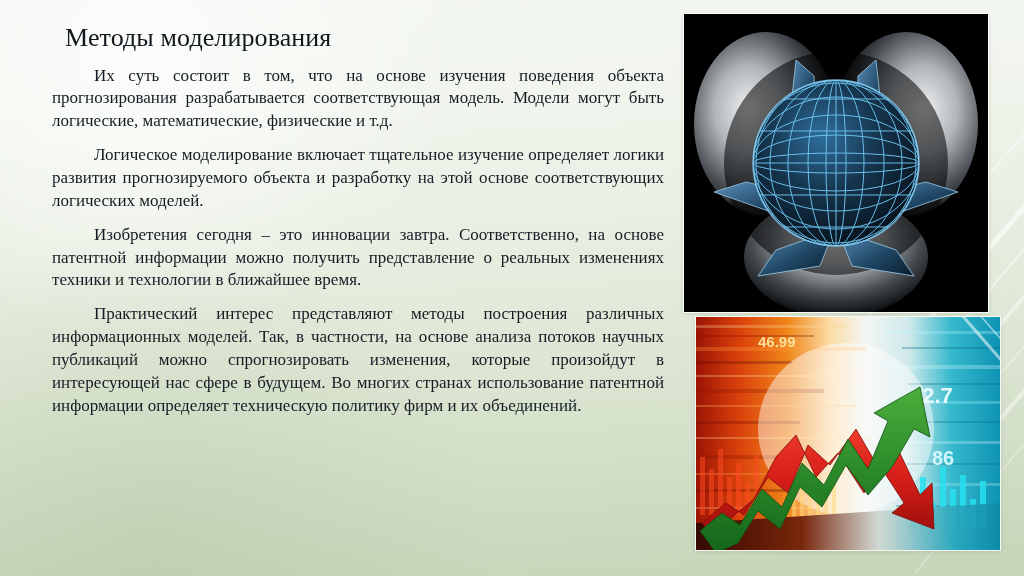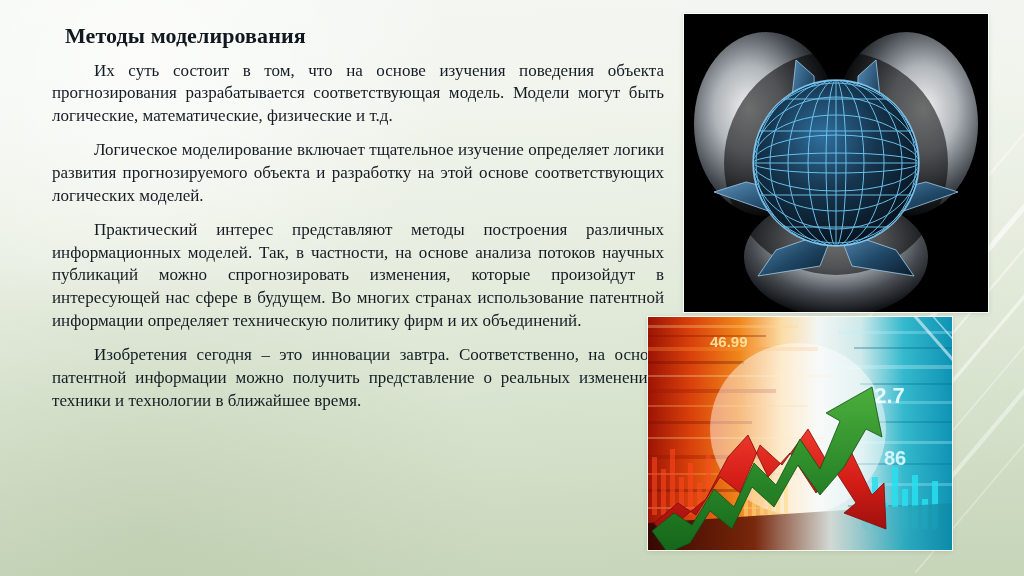--- a/index.html
+++ b/index.html
@@ -60,22 +60,22 @@
   
   .text-col {
     position: absolute;
     left: 52px;
     top: 22px;
     width: 612px;
     color: #18202a;
   }
 
   .slide-title {
-    font-size: 22px;
-    font-weight: bold;
+    font-size: 26px;
+    font-weight: normal;
     line-height: 1.25;
     margin: 0 0 10px 13px;
     letter-spacing: 0.1px;
     color: #12181f;
   }
 
   .para {
     font-size: 17px;
     line-height: 1.345;
     text-align: justify;
@@ -95,21 +95,21 @@
                 0 1px 5px rgba(70,85,60,0.22);
   }
   #pic-model {
     left: 684px;
     top: 14px;
     width: 304px;
     height: 298px;
     background: #000;
   }
   #pic-chart {
-    left: 648px;
+    left: 696px;
     top: 317px;
     width: 304px;
     height: 233px;
     background: #1b0a06;
   }
   .pic svg { display: block; width: 100%; height: 100%; }
 </style>
 </head>
 <body>
 
@@ -133,23 +133,23 @@
   </div>
 
   <div class="text-col">
 
     <h1 class="slide-title">Методы моделирования</h1>
 
     <p class="para">Их суть состоит в том, что на основе изучения поведения объекта прогнозирования разрабатывается соответствующая модель. Модели могут быть логические, математические, физические и т.д.</p>
 
     <p class="para">Логическое моделирование включает тщательное изучение определяет логики развития прогнозируемого объекта и разработку на этой основе соответствующих логических моделей.</p>
 
+    <p class="para">Изобретения сегодня – это инновации завтра. Соответственно, на основе патентной информации можно получить представление о реальных изменениях техники и технологии в ближайшее время.</p>
+
     <p class="para">Практический интерес представляют методы построения различных информационных моделей. Так, в частности, на основе анализа потоков научных публикаций можно спрогнозировать изменения, которые произойдут в интересующей нас сфере в будущем. Во многих странах использование патентной информации определяет техническую политику фирм и их объединений.</p>
-
-    <p class="para">Изобретения сегодня – это инновации завтра. Соответственно, на основе патентной информации можно получить представление о реальных изменениях техники и технологии в ближайшее время.</p>
   </div>
 
   <div class="pic" id="pic-model">
     <svg viewBox="0 0 304 298" preserveAspectRatio="xMidYMid slice" xmlns="http://www.w3.org/2000/svg" aria-hidden="true">
       <defs>
         <radialGradient id="shellL" cx="0.38" cy="0.42" r="0.62">
           <stop offset="0%" stop-color="#ffffff"></stop>
           <stop offset="38%" stop-color="#b9bfc4"></stop>
           <stop offset="72%" stop-color="#4c5157"></stop>
           <stop offset="100%" stop-color="#05070a"></stop>

